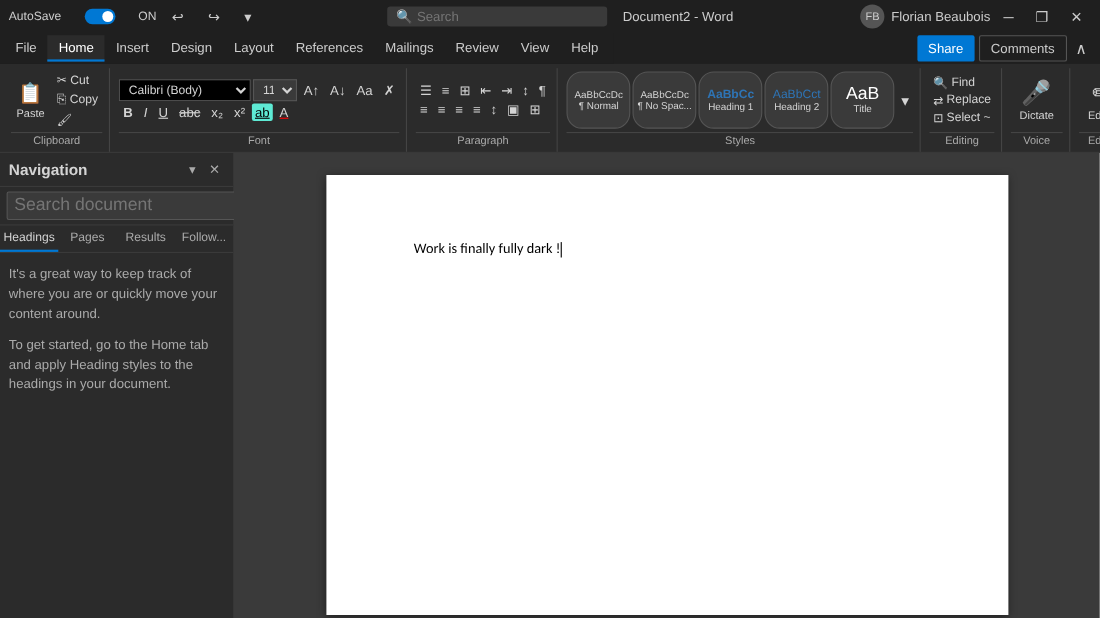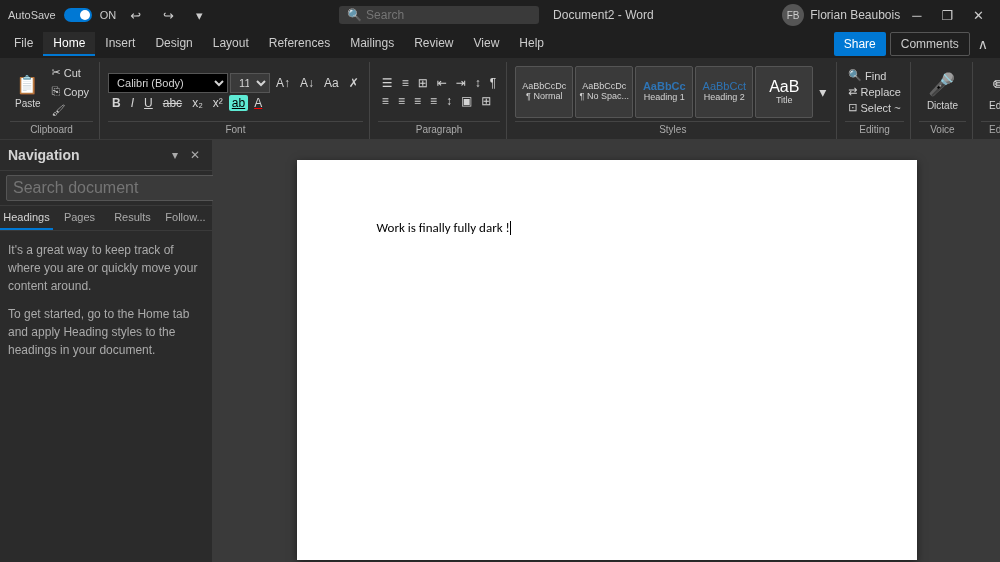--- a/index.html
+++ b/index.html
@@ -3,21 +3,21 @@
   <meta charset="utf-8">
   <style>
     * { margin: 0; padding: 0; box-sizing: border-box; }
     body { font-family: 'Segoe UI', Arial, sans-serif; background: #2b2b2b; color: #d4d4d4; font-size: 12px; overflow: hidden; width: 1000px; height: 562px; }
 
     
     #title-bar { display: flex; align-items: center; background: #1f1f1f; height: 30px; padding: 0 8px; justify-content: space-between; }
     #title-bar-left { display: flex; align-items: center; gap: 6px; }
     #title-bar-center { display: flex; align-items: center; gap: 4px; color: #ccc; font-size: 12px; }
     #title-bar-right { display: flex; align-items: center; gap: 4px; }
-    .autosave-badge { display: flex; align-items: center; gap: 8px; font-size: 11px; color: #ccc; }
+    .autosave-badge { display: flex; align-items: center; gap: 21px; font-size: 11px; color: #ccc; }
     .toggle-on { background: #0078d4; border-radius: 10px; width: 28px; height: 14px; position: relative; display: inline-block; }
     .toggle-on::after { content: ''; position: absolute; right: 2px; top: 2px; width: 10px; height: 10px; background: white; border-radius: 50%; }
     .title-btn { background: none; border: none; color: #ccc; cursor: pointer; padding: 4px 8px; font-size: 13px; }
     #search-bar { display: flex; align-items: center; background: #3a3a3a; border-radius: 3px; padding: 2px 8px; gap: 4px; min-width: 200px; }
     #search-bar input { background: none; border: none; color: #ccc; font-size: 12px; outline: none; width: 150px; }
     .user-info { display: flex; align-items: center; gap: 6px; font-size: 12px; color: #ccc; }
     .user-avatar { width: 22px; height: 22px; border-radius: 50%; background: #555; display: flex; align-items: center; justify-content: center; font-size: 10px; }
 
     
     #ribbon { background: #2b2b2b; border-bottom: 1px solid #3a3a3a; }
@@ -33,21 +33,21 @@
     .rb-btn-small { display: flex; align-items: center; padding: 2px 4px; cursor: pointer; border-radius: 2px; font-size: 11px; color: #d4d4d4; gap: 3px; }
     .font-group { display: flex; flex-direction: column; gap: 2px; }
     .font-row { display: flex; align-items: center; gap: 2px; }
     .font-select { background: #000000; border: 1px solid #555; color: #d4d4d4; padding: 1px 4px; font-size: 11px; height: 20px; width: 120px; }
     .font-size-select { background: #3a3a3a; border: 1px solid #555; color: #d4d4d4; padding: 1px 4px; font-size: 11px; height: 20px; width: 40px; }
     .format-btn { background: none; border: none; color: #d4d4d4; cursor: pointer; padding: 1px 4px; font-size: 12px; border-radius: 2px; }
     .format-btn.bold { font-weight: bold; }
     .format-btn.italic { font-style: italic; }
     .format-btn.underline { text-decoration: underline; }
     .styles-gallery { display: flex; align-items: center; gap: 2px; }
-    .style-item { width: 58px; height: 52px; display: flex; flex-direction: column; align-items: center; justify-content: center; cursor: pointer; border: 1px solid #555; background: #3a3a3a; padding: 2px; border-radius: 2px; font-size: 9px; }
+    .style-item { width: 58px; height: 52px; display: flex; flex-direction: column; align-items: center; justify-content: center; cursor: pointer; border: 1px solid #555; background: #3a3a3a; padding: 2px; border-radius: 14px; font-size: 9px; }
     .style-preview { font-size: 14px; line-height: 1; }
     .share-btn { background: #0078d4; border: none; color: white; padding: 4px 10px; border-radius: 2px; cursor: pointer; font-size: 12px; }
     .comments-btn { background: none; border: 1px solid #555; color: #ccc; padding: 4px 10px; border-radius: 2px; cursor: pointer; font-size: 12px; }
     .collapse-btn { background: none; border: none; color: #ccc; cursor: pointer; padding: 4px; font-size: 14px; }
 
     
     #nav-pane { width: 213px; background: #2b2b2b; border-right: 1px solid #3a3a3a; display: flex; flex-direction: column; height: 100%; }
     #nav-header { display: flex; align-items: center; justify-content: space-between; padding: 6px 8px; border-bottom: 1px solid #3a3a3a; }
     #nav-title { font-size: 14px; font-weight: 600; color: #d4d4d4; }
     #nav-controls { display: flex; gap: 4px; }

